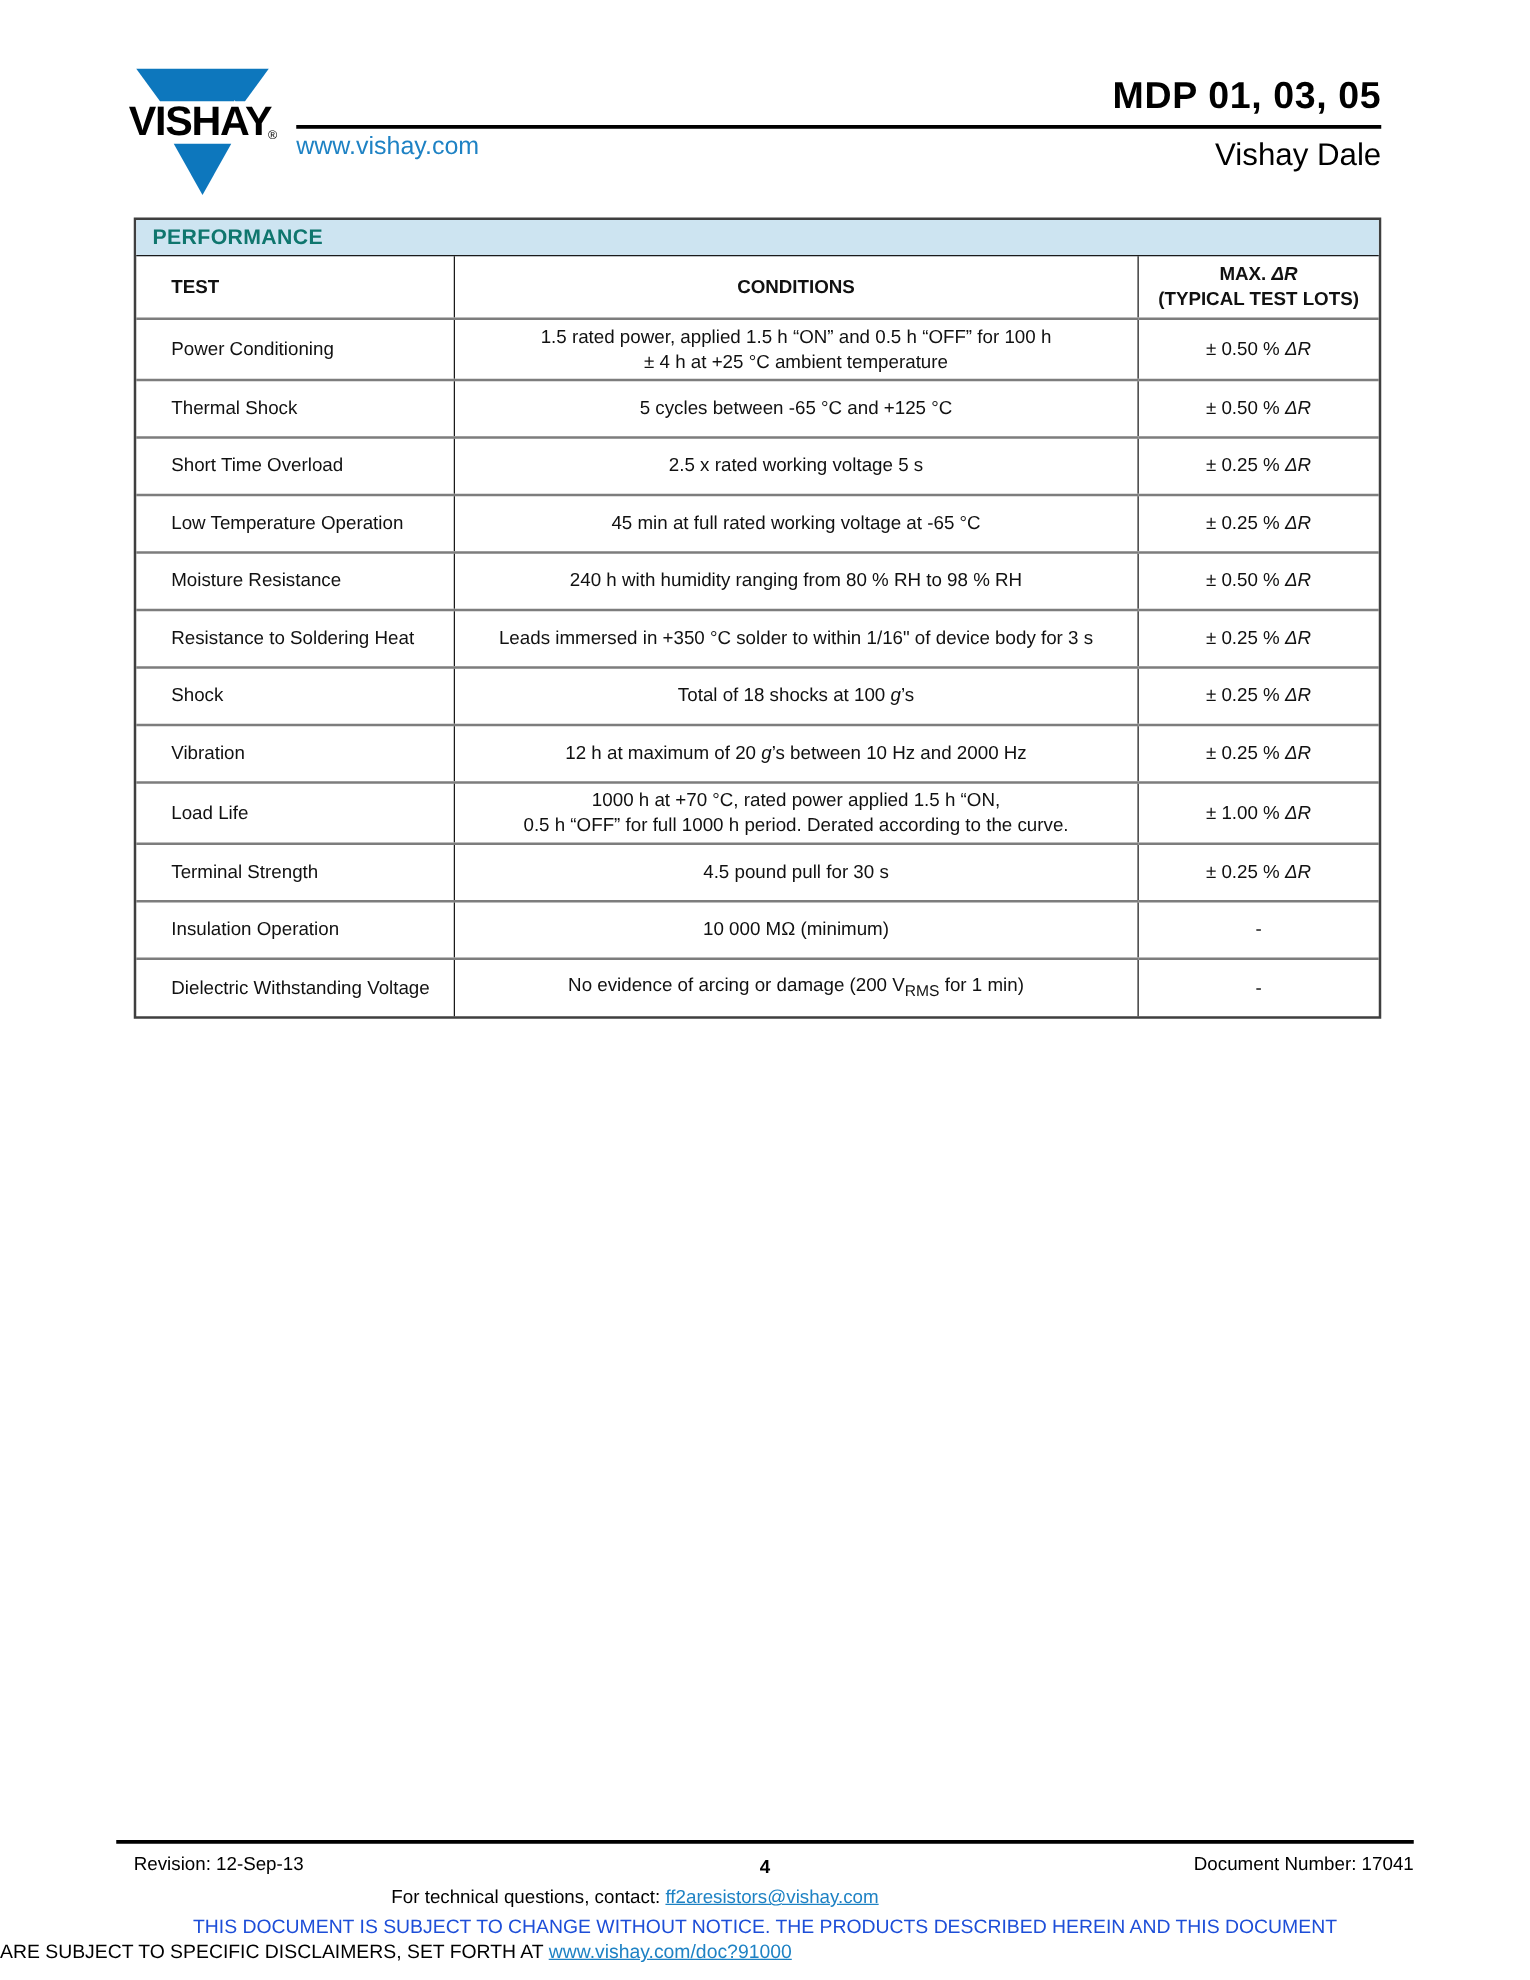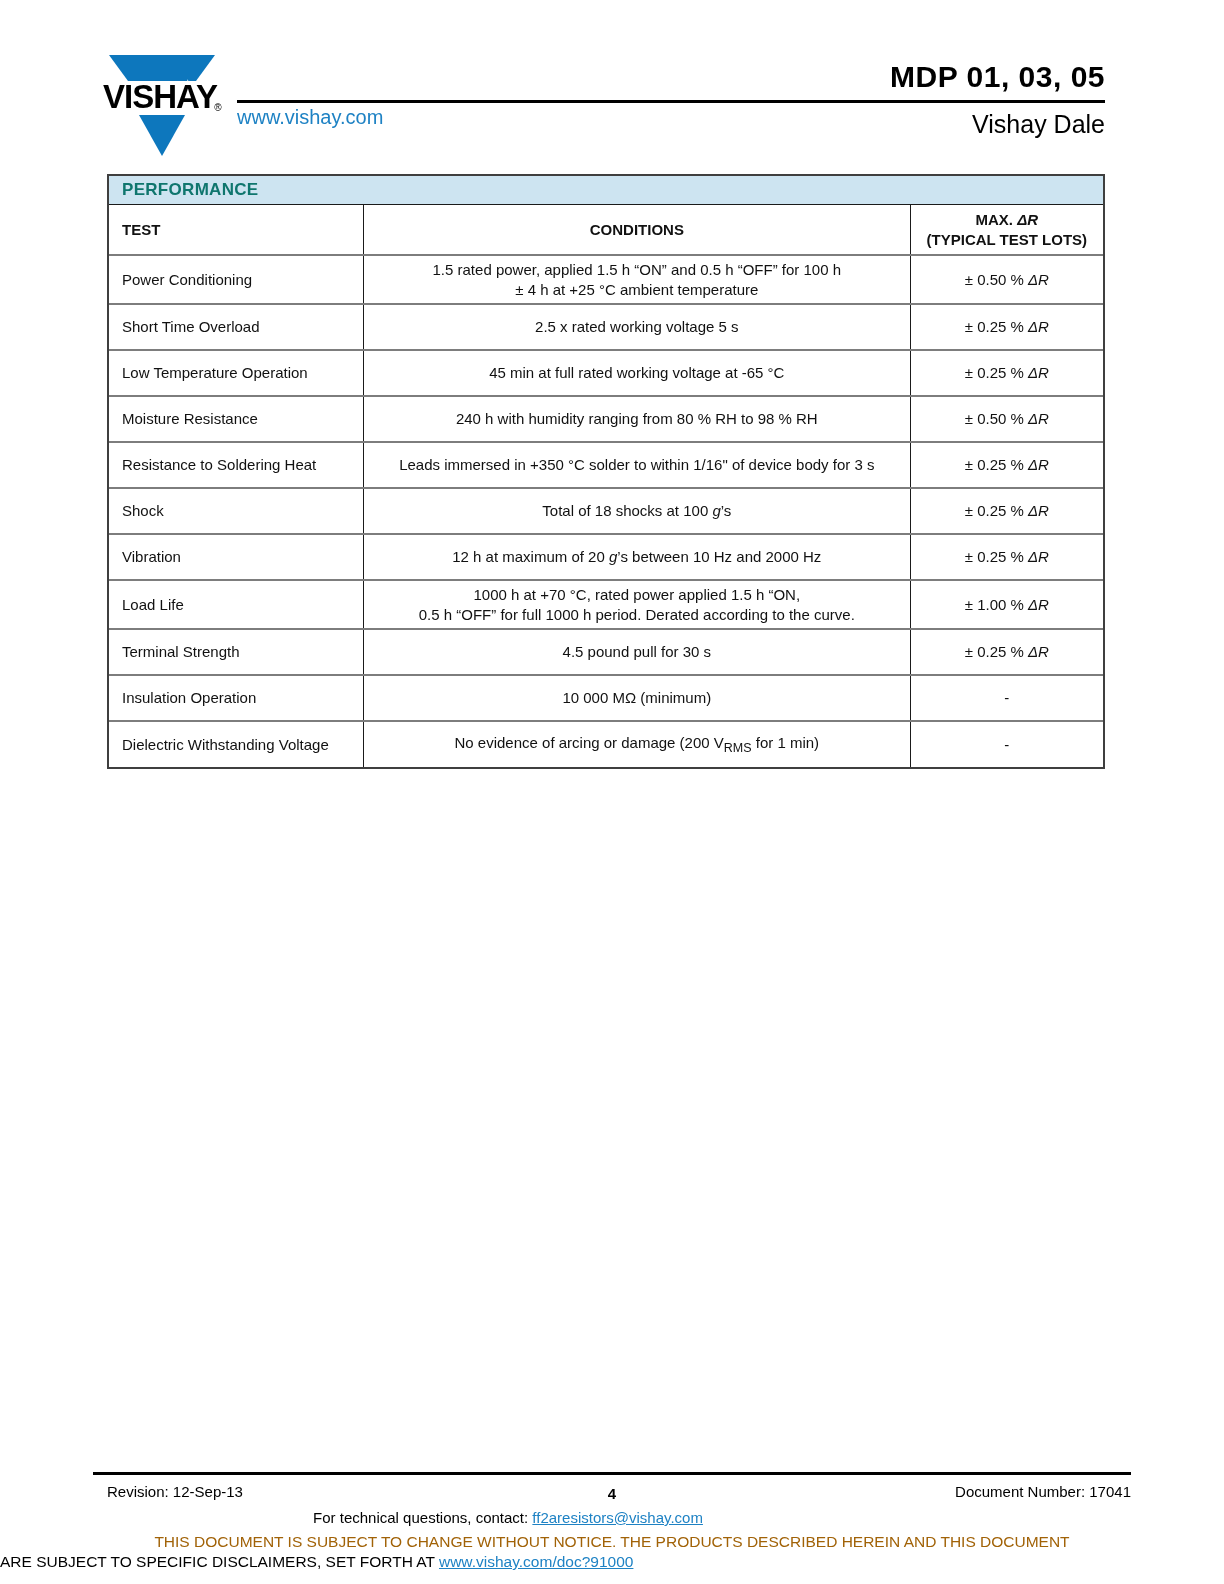--- a/index.html
+++ b/index.html
@@ -57,21 +57,21 @@
     border-left:1px solid #1a1a1a;
     border-top:2px solid #7d7d7d;
     font-size:15px;
     vertical-align:middle;
     padding:4px 8px;
     line-height:1.3;
     color:#111;
   }
   table.perf th:first-child, table.perf td:first-child { border-left:none; }
   table.perf thead th { border-top:none; font-weight:bold; height:50px; }
-  table.perf th.test, table.perf td.test { text-align:left; padding-left:13px; }
+  table.perf th.test, table.perf td.test { text-align:left; padding-left:28px; }
   table.perf th.cond, table.perf td.cond { text-align:center; }
   table.perf th.max,  table.perf td.max  { text-align:center; }
   table.perf tbody td { height:46px; }
 
   
   .footer-rule {
     position:absolute; left:93px; top:1472px; width:1038px; height:3px;
     background:#000;
   }
   .footer-row {
@@ -80,21 +80,21 @@
   }
   .footer-row .rev { position:absolute; left:14px; top:0; }
   .footer-row .page { position:absolute; left:0; right:0; text-align:center; top:2px; font-weight:bold; }
   .footer-row .doc { position:absolute; right:0; top:0; }
   .footer-contact {
     position:absolute; left:0; top:1509px; width:1016px; text-align:center;
     font-size:15px; color:#000;
   }
   .footer-disc1 {
     position:absolute; left:0; top:1533px; width:1224px; text-align:center;
-    font-size:15.5px; color:#a16207;
+    font-size:15.5px; color:#1d4ed8;
   }
   .footer-disc2 {
     position:absolute; left:0; top:1553px; width:1224px; text-align:left;
     font-size:15.5px; color:#000;
   }
   a.blue-link { color:#1e82c4; text-decoration:underline; }
 </style>
 </head>
 <body>
 
@@ -128,20 +128,25 @@
         <th class="max">MAX. <i>ΔR</i><br>(TYPICAL TEST LOTS)</th>
       </tr>
     </thead>
     <tbody id="perf-rows">
         <tr>
           <td class="test">Power Conditioning</td>
           <td class="cond">1.5 rated power, applied 1.5 h “ON” and 0.5 h “OFF” for 100 h<br>± 4 h at +25 °C ambient temperature</td>
           <td class="max">± 0.50 % <i>ΔR</i></td>
         </tr>
         <tr>
+          <td class="test">Thermal Shock</td>
+          <td class="cond">5 cycles between -65 °C and +125 °C</td>
+          <td class="max">± 0.50 % <i>ΔR</i></td>
+        </tr>
+        <tr>
           <td class="test">Short Time Overload</td>
           <td class="cond">2.5 x rated working voltage 5 s</td>
           <td class="max">± 0.25 % <i>ΔR</i></td>
         </tr>
         <tr>
           <td class="test">Low Temperature Operation</td>
           <td class="cond">45 min at full rated working voltage at -65 °C</td>
           <td class="max">± 0.25 % <i>ΔR</i></td>
         </tr>
         <tr>

